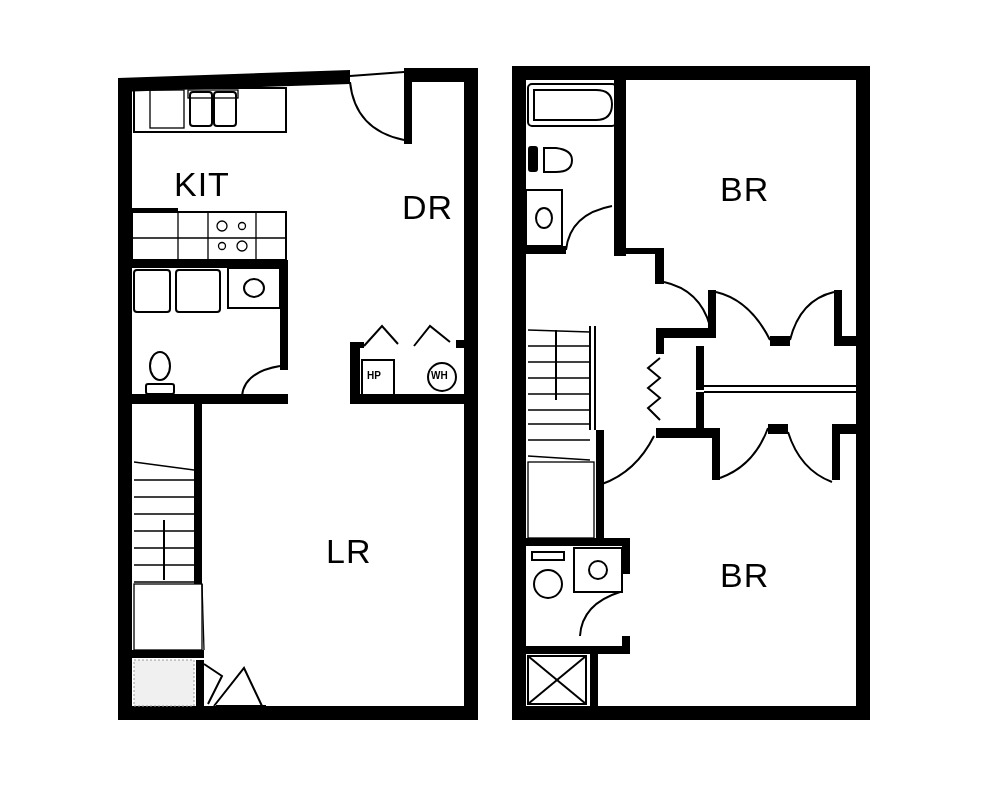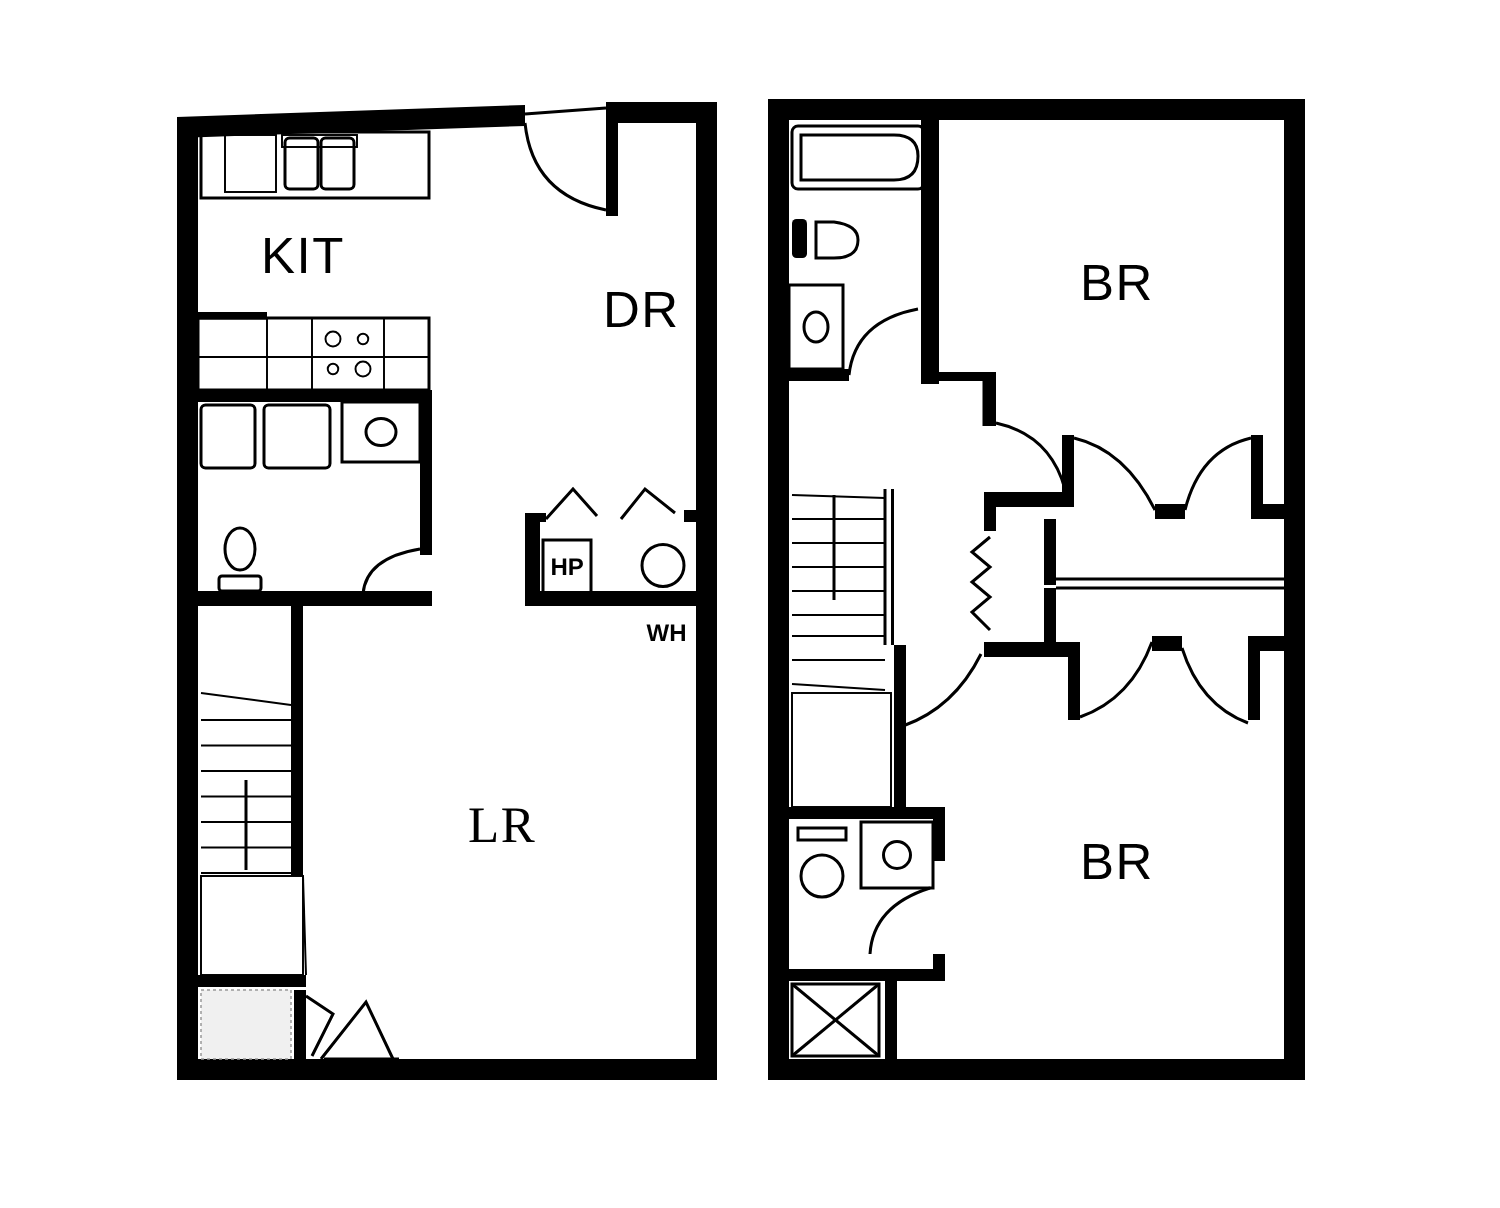--- a/index.html
+++ b/index.html
@@ -4,21 +4,21 @@
 <style>
   html, body { margin: 0; padding: 0; background: #ffffff; }
   body { width: 1000px; height: 805px; position: relative; overflow: hidden;
          font-family: "Liberation Sans", sans-serif; }
   svg { position: absolute; left: 0; top: 0; }
   .wall { fill: #000; }
   .thin { fill: none; stroke: #000; stroke-width: 2; }
   .thin1 { fill: none; stroke: #000; stroke-width: 1.3; }
   .swing { fill: none; stroke: #000; stroke-width: 2; }
   .label { position: absolute; color: #000; font-size: 34px; letter-spacing: 1px; }
-  .small-label { position: absolute; color: #000; font-size: 16px; font-weight: bold; text-align: center; }
+  .small-label { position: absolute; color: #000; font-size: 10px; font-weight: bold; text-align: center; }
 </style>
 </head>
 <body>
 
 <svg width="1000" height="805" viewBox="0 0 1000 805">
 
   <g>
 
     <rect class="wall" x="118" y="78" width="14" height="642"></rect>
     <rect class="wall" x="118" y="706" width="360" height="14"></rect>
@@ -175,19 +175,19 @@
     <rect class="wall" x="590" y="646" width="8" height="60"></rect>
 
     <rect class="thin" x="528" y="656" width="58" height="48"></rect>
     <line class="thin" x1="528" y1="656" x2="586" y2="704"></line>
     <line class="thin" x1="586" y1="656" x2="528" y2="704"></line>
     <line class="thin" x1="604" y1="710" x2="668" y2="710"></line>
     <line class="thin" x1="744" y1="710" x2="808" y2="710"></line>
   </g>
 </svg>
 
-<div class="label" style="left:174px; top:152px;">KIT</div>
+<div class="label" style="left:174px; top:165px;">KIT</div>
 <div class="label" style="left:354px; top:188px;margin-left:48px;">DR</div>
-<div class="label" style="left:312px; top:532px;font-family:Liberation Serif, serif;">LR</div>
+<div class="label" style="left:326px; top:532px;">LR</div>
 <div class="small-label" style="left:367px; top:370px;">HP</div>
-<div class="small-label" style="left:431px; top:370px;margin-top:44px;">WH</div>
+<div class="small-label" style="left:431px; top:370px;">WH</div>
 <div class="label" style="left:720px; top:170px;">BR</div>
 <div class="label" style="left:720px; top:556px;">BR</div>
 
 </body></html>

